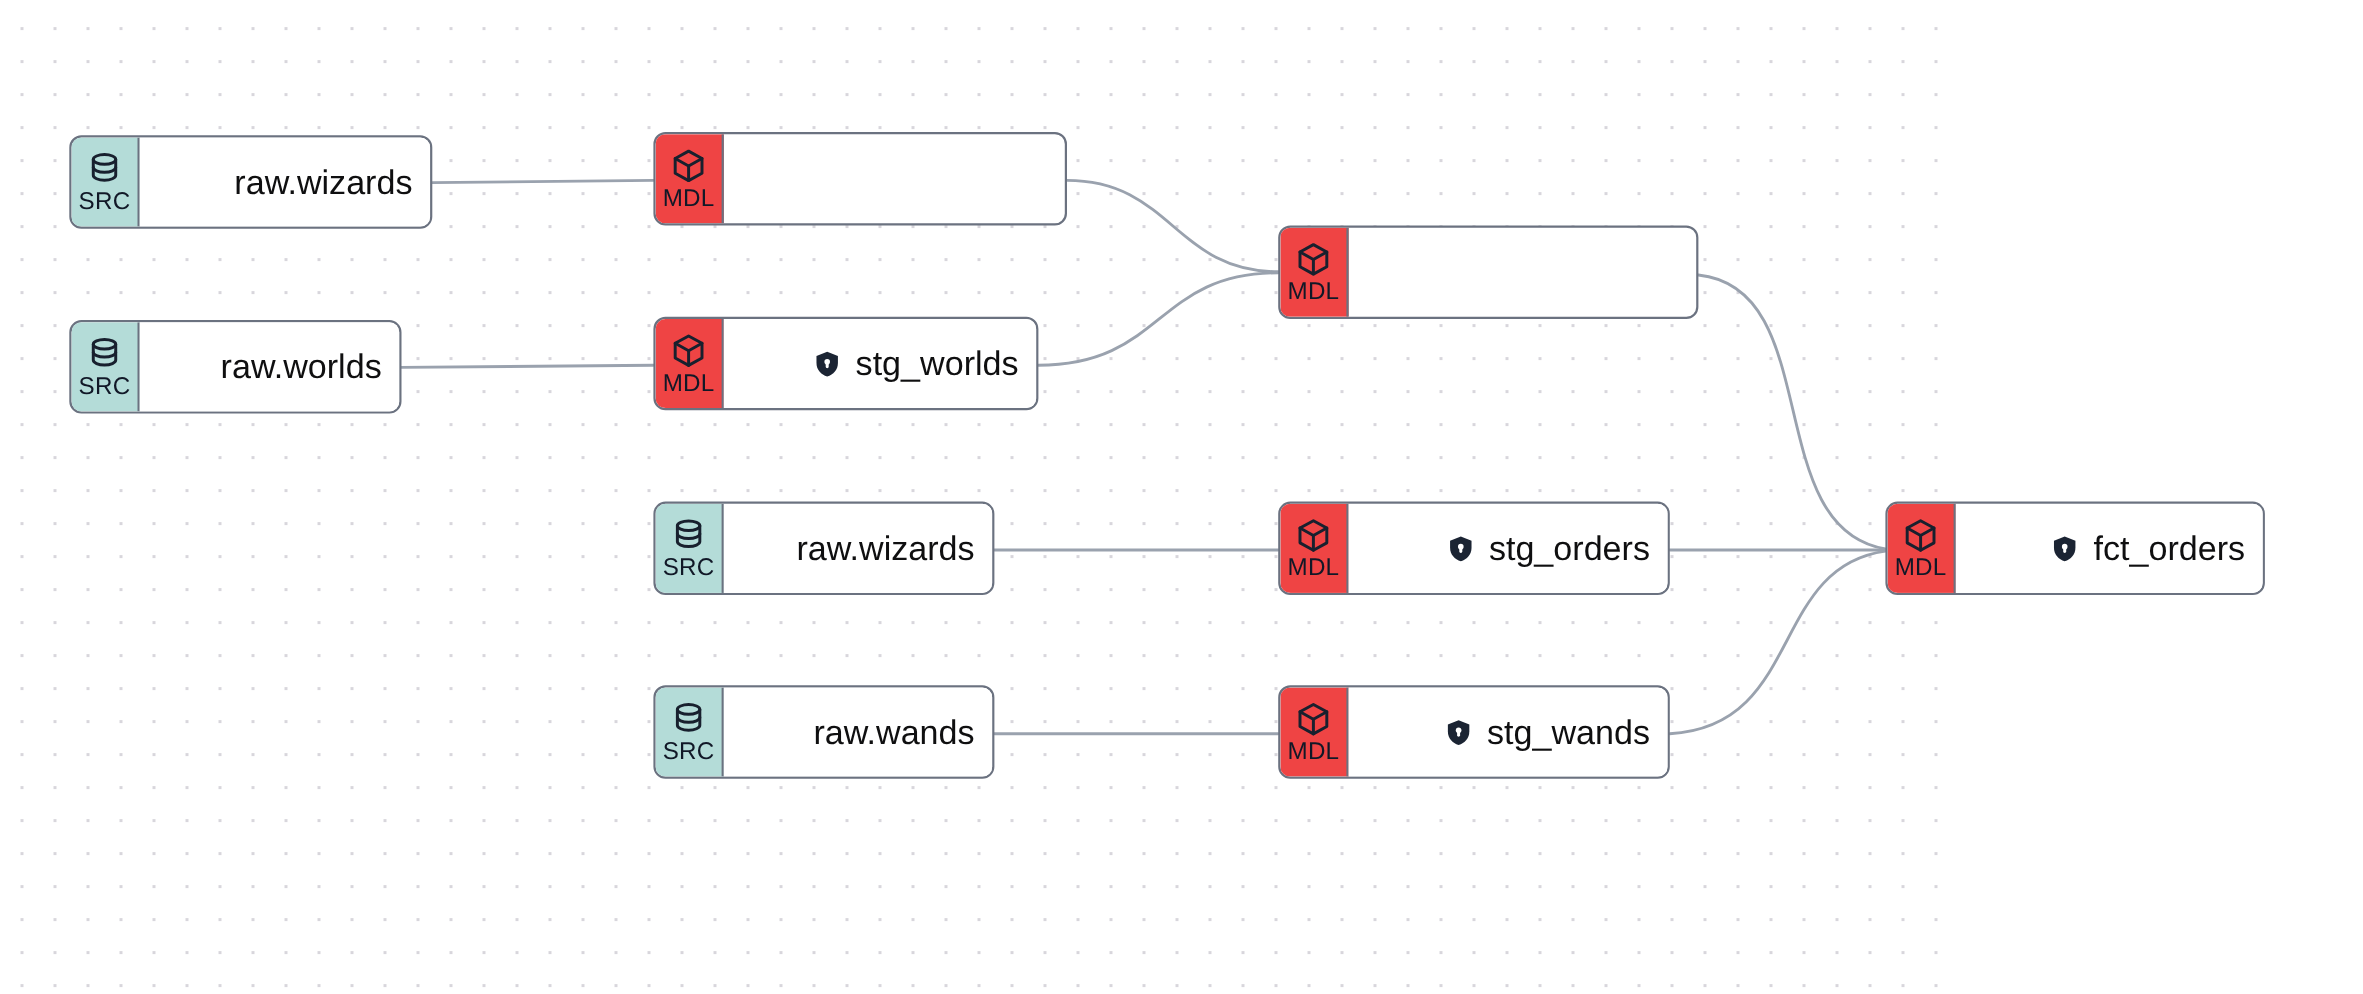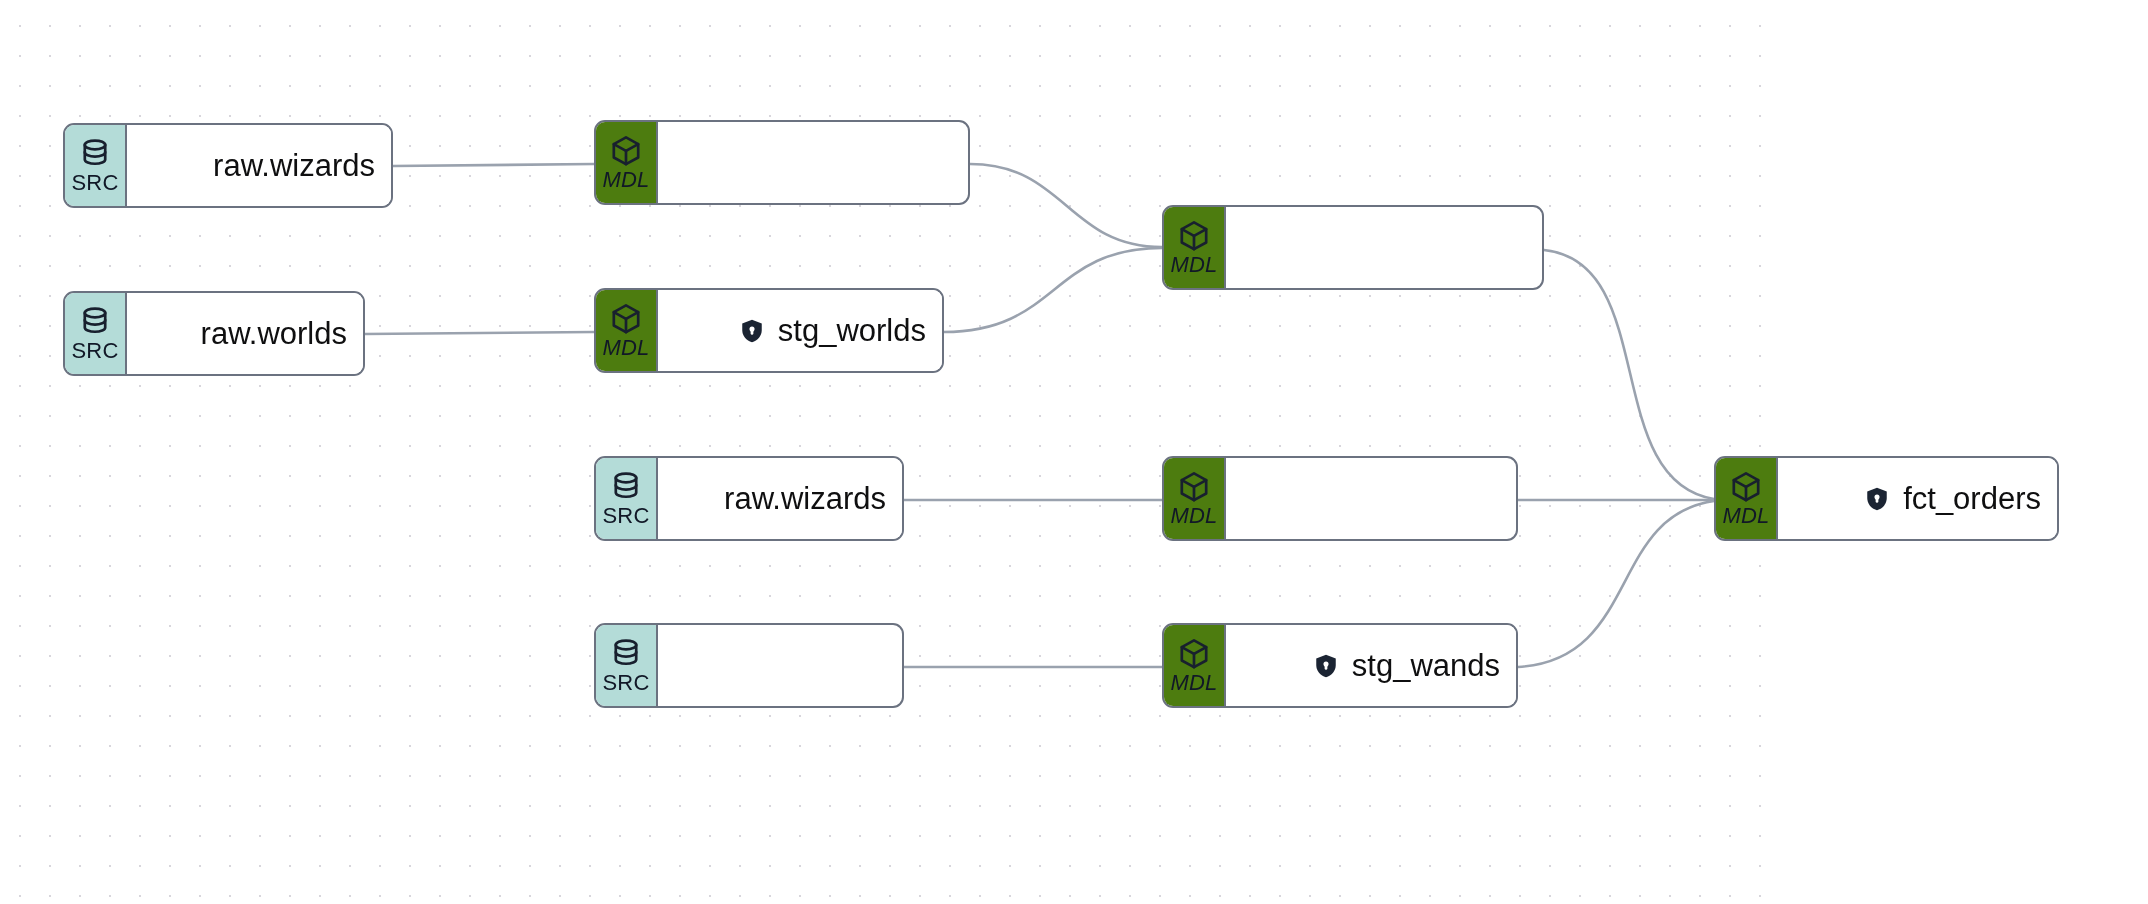--- a/index.html
+++ b/index.html
@@ -54,21 +54,21 @@
     display: flex;
     flex-direction: column;
     align-items: center;
     justify-content: center;
     gap: 1px;
     border-right: 2.4px solid #6b7280;
     padding-top: 4px;
     padding-bottom: 4px;
   }
   .node-badge.src { background: #b4dcd8; }
-  .node-badge.mdl { background: #4d7c0f; font-style: italic; }
+  .node-badge.mdl { background: #ef4444; }
 
   .badge-icon {
     display: block;
     width: 34px;
     height: 34px;
     line-height: 0;
   }
   .badge-icon svg { display: block; width: 34px; height: 34px; }
 
   .badge-text {
@@ -221,70 +221,83 @@
       <div class="node-badge mdl">
         <span class="badge-icon">
           <svg viewBox="0 0 24 24" fill="none" stroke="#18202e" stroke-width="1.9" stroke-linecap="round" stroke-linejoin="round">
             <path d="M12 2.4 L20.6 7.1 L20.6 16.6 L12 21.3 L3.4 16.6 L3.4 7.1 Z"></path>
             <path d="M3.4 7.1 L12 11.9 L20.6 7.1"></path>
             <path d="M12 11.9 L12 21.3"></path>
           </svg>
         </span>
         <span class="badge-text">MDL</span>
       </div>
-    </div>
-    <div class="node" style="left: 594px; top: 623px; width: 310px; height: 85px;">
-      <div class="node-badge src">
-        <span class="badge-icon">
-          <svg viewBox="0 0 24 24" fill="none" stroke="#18202e" stroke-width="1.9" stroke-linecap="round" stroke-linejoin="round">
-            <ellipse cx="12" cy="5.6" rx="7.2" ry="3.1"></ellipse>
-            <path d="M4.8 5.6 v5.1 c0 1.72 3.22 3.1 7.2 3.1 s7.2-1.38 7.2-3.1 V5.6"></path>
-            <path d="M4.8 10.7 v5.1 c0 1.72 3.22 3.1 7.2 3.1 s7.2-1.38 7.2-3.1 v-5.1"></path>
-          </svg>
-        </span>
-        <span class="badge-text">SRC</span>
-      </div>
-    </div>
-    <div class="node" style="left: 1162px; top: 623px; width: 356px; height: 85px;">
-      <div class="node-badge mdl">
-        <span class="badge-icon">
-          <svg viewBox="0 0 24 24" fill="none" stroke="#18202e" stroke-width="1.9" stroke-linecap="round" stroke-linejoin="round">
-            <path d="M12 2.4 L20.6 7.1 L20.6 16.6 L12 21.3 L3.4 16.6 L3.4 7.1 Z"></path>
-            <path d="M3.4 7.1 L12 11.9 L20.6 7.1"></path>
-            <path d="M12 11.9 L12 21.3"></path>
-          </svg>
-        </span>
-        <span class="badge-text">MDL</span>
-      </div>
       <div class="node-body">
         <span class="lock-icon">
           <svg viewBox="0 0 24 24">
             <path d="M12 1.6 L21 5.1 V11 c0 5.6-3.8 9.8-9 11.4 C6.8 20.8 3 16.6 3 11 V5.1 Z" fill="#1b2433"></path>
             <circle cx="12" cy="10.1" r="2.35" fill="#ffffff"></circle>
             <rect x="10.75" y="10.4" width="2.5" height="5.1" rx="1.25" fill="#ffffff"></rect>
           </svg>
         </span>
-        <span class="node-label">stg_wands</span>
-      </div>
-    </div>
-    <div class="node" style="left: 1714px; top: 456px; width: 345px; height: 85px;">
+        <span class="node-label">stg_orders</span>
+      </div>
+    </div>
+    <div class="node" style="left: 594px; top: 623px; width: 310px; height: 85px;">
+      <div class="node-badge src">
+        <span class="badge-icon">
+          <svg viewBox="0 0 24 24" fill="none" stroke="#18202e" stroke-width="1.9" stroke-linecap="round" stroke-linejoin="round">
+            <ellipse cx="12" cy="5.6" rx="7.2" ry="3.1"></ellipse>
+            <path d="M4.8 5.6 v5.1 c0 1.72 3.22 3.1 7.2 3.1 s7.2-1.38 7.2-3.1 V5.6"></path>
+            <path d="M4.8 10.7 v5.1 c0 1.72 3.22 3.1 7.2 3.1 s7.2-1.38 7.2-3.1 v-5.1"></path>
+          </svg>
+        </span>
+        <span class="badge-text">SRC</span>
+      </div>
+      <div class="node-body">
+        <span class="node-label">raw.wands</span>
+      </div>
+    </div>
+    <div class="node" style="left: 1162px; top: 623px; width: 356px; height: 85px;">
       <div class="node-badge mdl">
         <span class="badge-icon">
           <svg viewBox="0 0 24 24" fill="none" stroke="#18202e" stroke-width="1.9" stroke-linecap="round" stroke-linejoin="round">
             <path d="M12 2.4 L20.6 7.1 L20.6 16.6 L12 21.3 L3.4 16.6 L3.4 7.1 Z"></path>
             <path d="M3.4 7.1 L12 11.9 L20.6 7.1"></path>
             <path d="M12 11.9 L12 21.3"></path>
           </svg>
         </span>
         <span class="badge-text">MDL</span>
       </div>
       <div class="node-body">
         <span class="lock-icon">
           <svg viewBox="0 0 24 24">
             <path d="M12 1.6 L21 5.1 V11 c0 5.6-3.8 9.8-9 11.4 C6.8 20.8 3 16.6 3 11 V5.1 Z" fill="#1b2433"></path>
             <circle cx="12" cy="10.1" r="2.35" fill="#ffffff"></circle>
             <rect x="10.75" y="10.4" width="2.5" height="5.1" rx="1.25" fill="#ffffff"></rect>
           </svg>
         </span>
+        <span class="node-label">stg_wands</span>
+      </div>
+    </div>
+    <div class="node" style="left: 1714px; top: 456px; width: 345px; height: 85px;">
+      <div class="node-badge mdl">
+        <span class="badge-icon">
+          <svg viewBox="0 0 24 24" fill="none" stroke="#18202e" stroke-width="1.9" stroke-linecap="round" stroke-linejoin="round">
+            <path d="M12 2.4 L20.6 7.1 L20.6 16.6 L12 21.3 L3.4 16.6 L3.4 7.1 Z"></path>
+            <path d="M3.4 7.1 L12 11.9 L20.6 7.1"></path>
+            <path d="M12 11.9 L12 21.3"></path>
+          </svg>
+        </span>
+        <span class="badge-text">MDL</span>
+      </div>
+      <div class="node-body">
+        <span class="lock-icon">
+          <svg viewBox="0 0 24 24">
+            <path d="M12 1.6 L21 5.1 V11 c0 5.6-3.8 9.8-9 11.4 C6.8 20.8 3 16.6 3 11 V5.1 Z" fill="#1b2433"></path>
+            <circle cx="12" cy="10.1" r="2.35" fill="#ffffff"></circle>
+            <rect x="10.75" y="10.4" width="2.5" height="5.1" rx="1.25" fill="#ffffff"></rect>
+          </svg>
+        </span>
         <span class="node-label">fct_orders</span>
       </div>
     </div>
   </div>
 
 </body></html>

